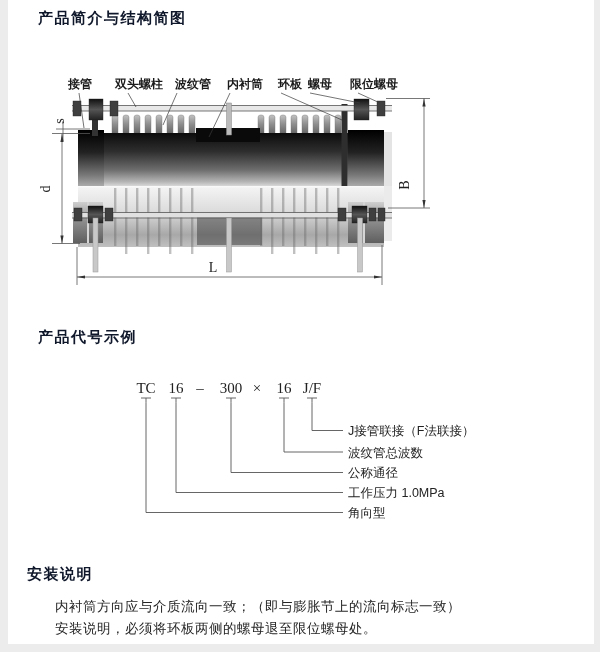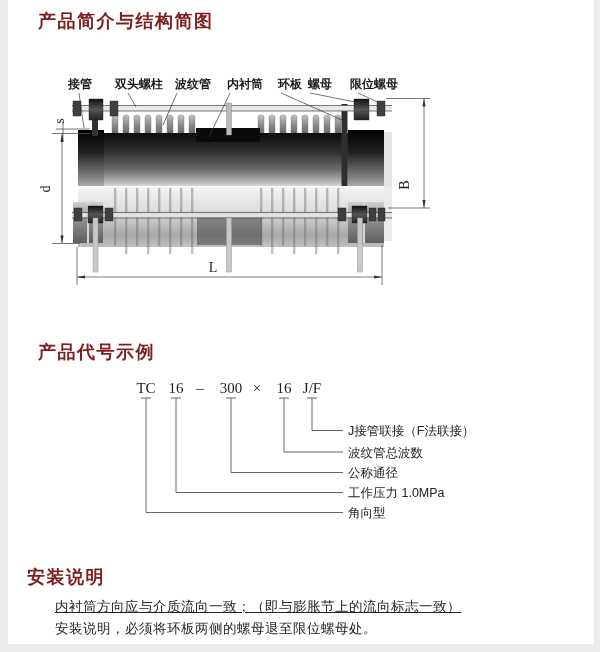--- a/index.html
+++ b/index.html
@@ -3,26 +3,26 @@
 <meta charset="utf-8">
 <style>
   html,body{margin:0;padding:0;}
   body{font-family:"Liberation Sans",sans-serif;background:#fff;}
   .frame{position:relative;width:600px;height:652px;background:#ffffff;overflow:hidden;}
   .edge{position:absolute;background:#ececec;}
   .edge-left{left:0;top:0;width:8px;height:652px;}
   .edge-right{right:0;top:0;width:6px;height:652px;}
   .edge-bottom{left:0;bottom:0;width:600px;height:8px;}
   .abs{position:absolute;}
-  .sec-title{font-size:18px;font-weight:bold;letter-spacing:1.5px;color:#7f1d1d;margin:0;}
+  .sec-title{font-size:15px;font-weight:bold;letter-spacing:1.5px;color:#0f172a;margin:0;}
   .t1{left:38px;top:9px;}
-  .t2{left:38px;top:340px;}
+  .t2{left:38px;top:328px;}
   .t3{left:27px;top:565px;}
   .body-text{font-size:13.5px;color:#252525;letter-spacing:0.5px;margin:0;line-height:16px;}
-  .p1{left:55px;top:599px;text-decoration:underline;}
+  .p1{left:55px;top:599px;}
   .p2{left:55px;top:621px;}
   svg{overflow:visible;}
   .part-label{font-size:12px;font-weight:600;fill:#1a1a1a;font-family:"Liberation Sans",sans-serif;}
   .dim-letter{font-family:"Liberation Serif",serif;font-size:14px;fill:#222;}
   .code-seg{font-family:"Liberation Serif",serif;font-size:15px;fill:#222;}
   .code-desc{font-size:12.5px;fill:#222;font-family:"Liberation Sans",sans-serif;}
   .leader{stroke:#3a3a3a;stroke-width:0.7;fill:none;}
   .dimline{stroke:#555;stroke-width:0.8;fill:none;}
   .conn{stroke:#555;stroke-width:0.9;fill:none;}
   .hw{stroke:#222;stroke-width:0.4;}

